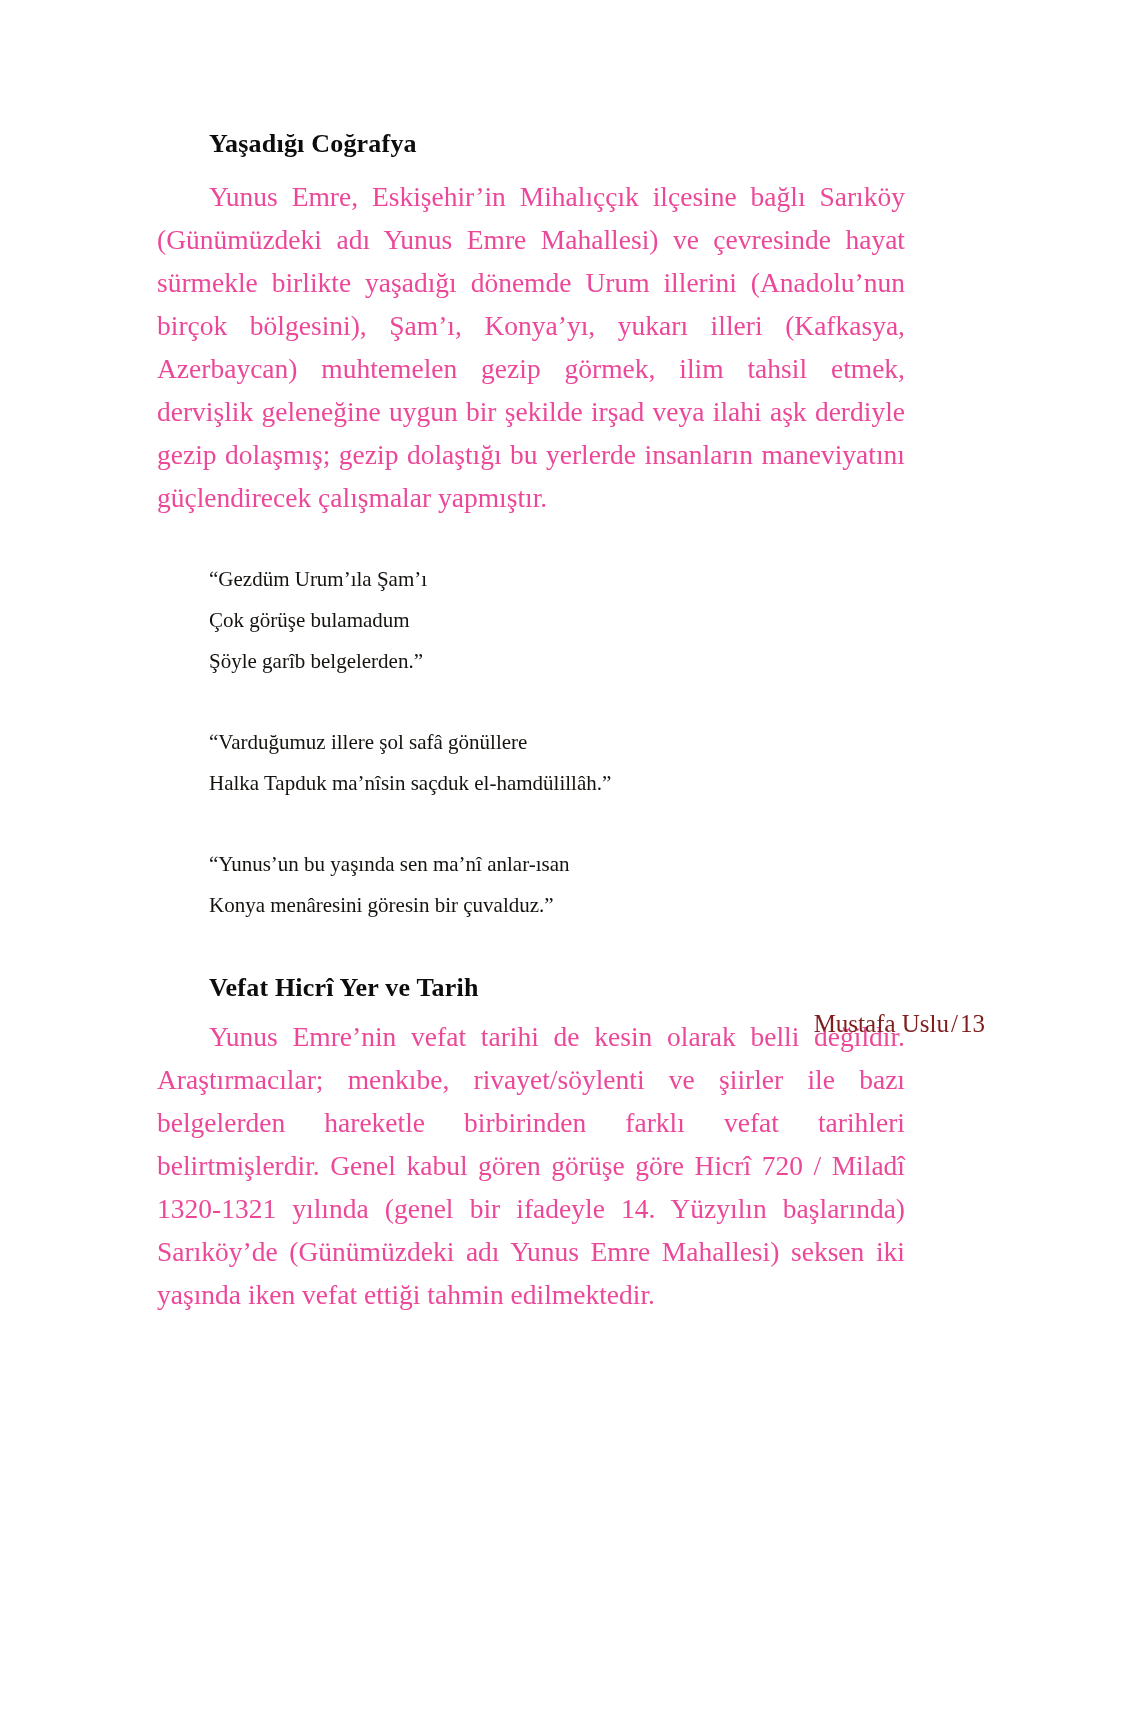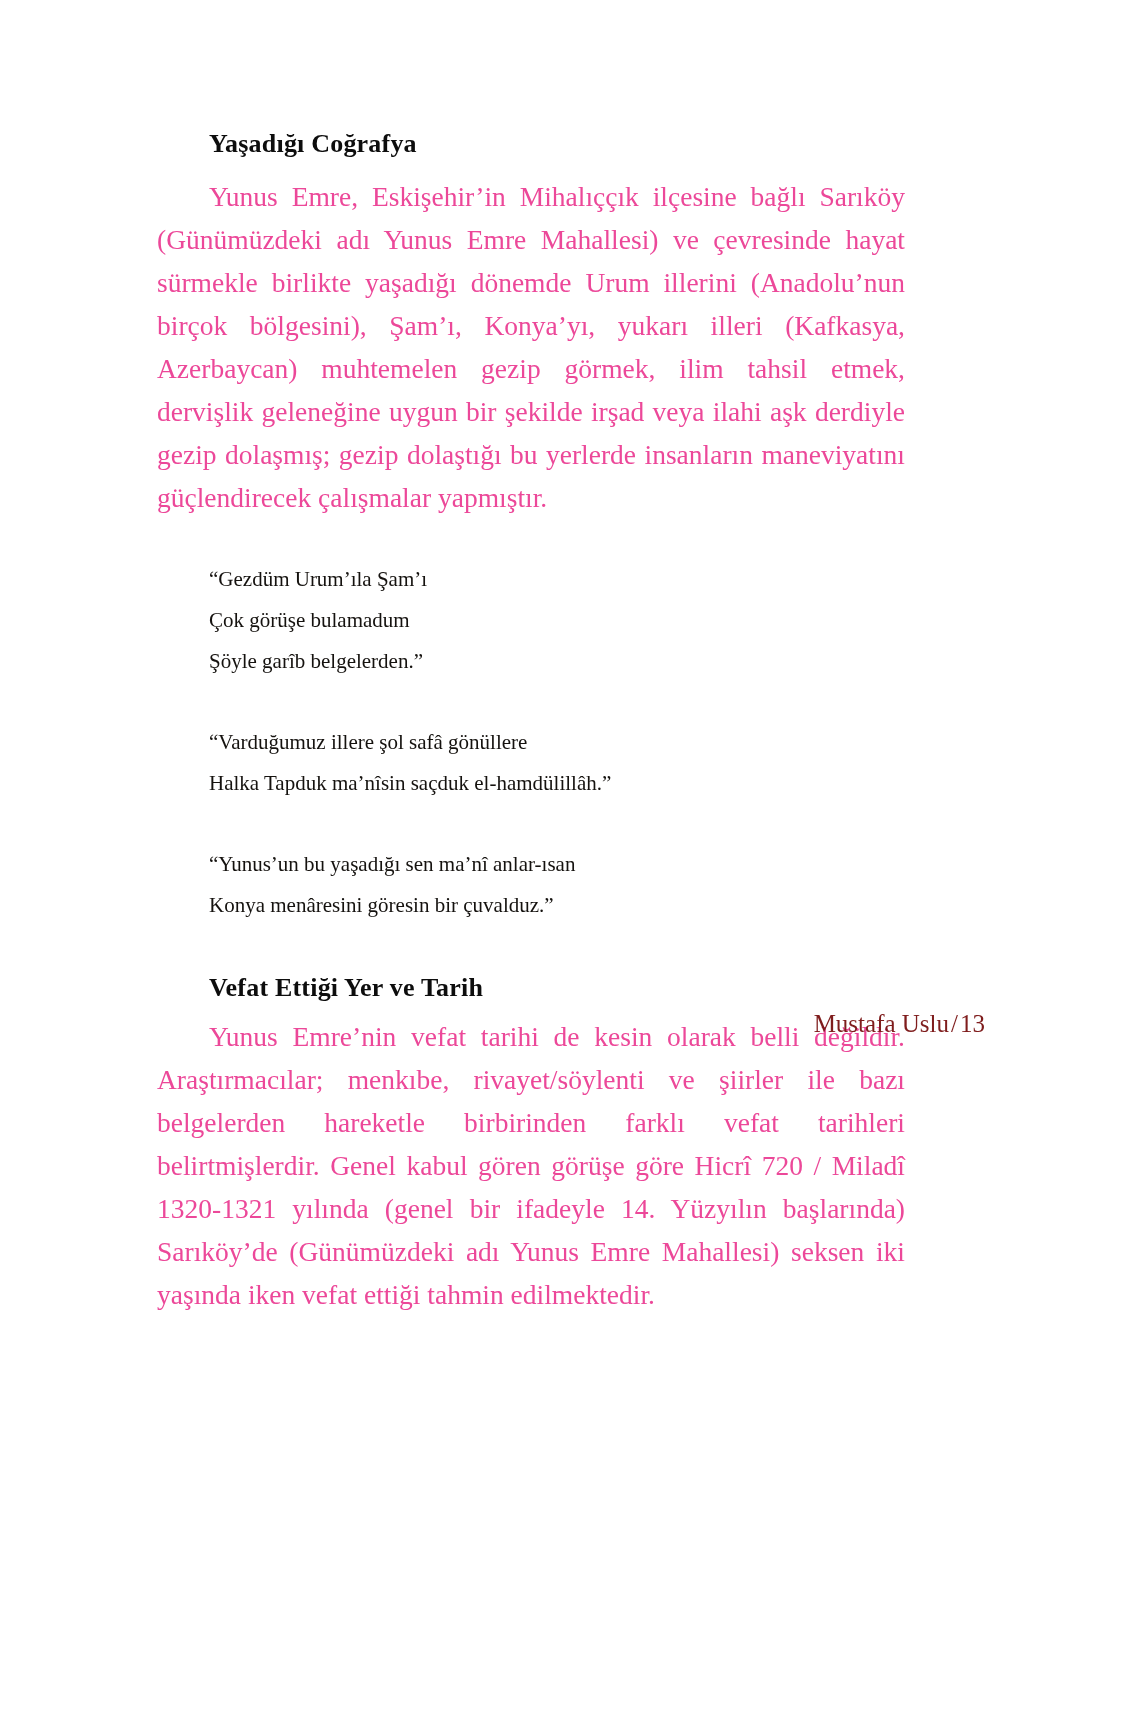--- a/index.html
+++ b/index.html
@@ -118,26 +118,26 @@
 
     <div class="stanza-block tight">
       <div class="stanza">
         <span class="stanza-line">“Varduğumuz illere şol safâ gönüllere</span>
         <span class="stanza-line">Halka Tapduk ma’nîsin saçduk el-hamdülillâh.”</span>
       </div>
     </div>
 
     <div class="stanza-block tight">
       <div class="stanza">
-        <span class="stanza-line">“Yunus’un bu yaşadığı sen ma’nî anlar-ısan</span>
+        <span class="stanza-line">“Yunus’un bu yaşında sen ma’nî anlar-ısan</span>
         <span class="stanza-line">Konya menâresini göresin bir çuvalduz.”</span>
       </div>
     </div>
 
-    <h2 class="section-heading second">Vefat Ettiği Yer ve Tarih</h2>
+    <h2 class="section-heading second">Vefat Hicrî Yer ve Tarih</h2>
 
     <p class="body-par"><span class="indent"></span><span>Yunus Emre’nin vefat tarihi de kesin olarak belli değildir. Araştırmacılar; menkıbe, rivayet/söylenti ve şiirler ile bazı belgelerden hareketle birbirinden farklı vefat tarihleri belirtmişlerdir. Genel kabul gören görüşe göre Hicrî 720 / Miladî 1320-1321 yılında (genel bir ifadeyle 14. Yüzyılın başlarında) Sarıköy’de (Günümüzdeki adı Yunus Emre Mahallesi) seksen iki yaşında iken vefat ettiği tahmin edilmektedir.</span></p>
 
   </div>
 
   <div class="footer">
     <span>Mustafa Uslu</span><span class="sep">/</span><span>13</span>
   </div>
 </div>
 

